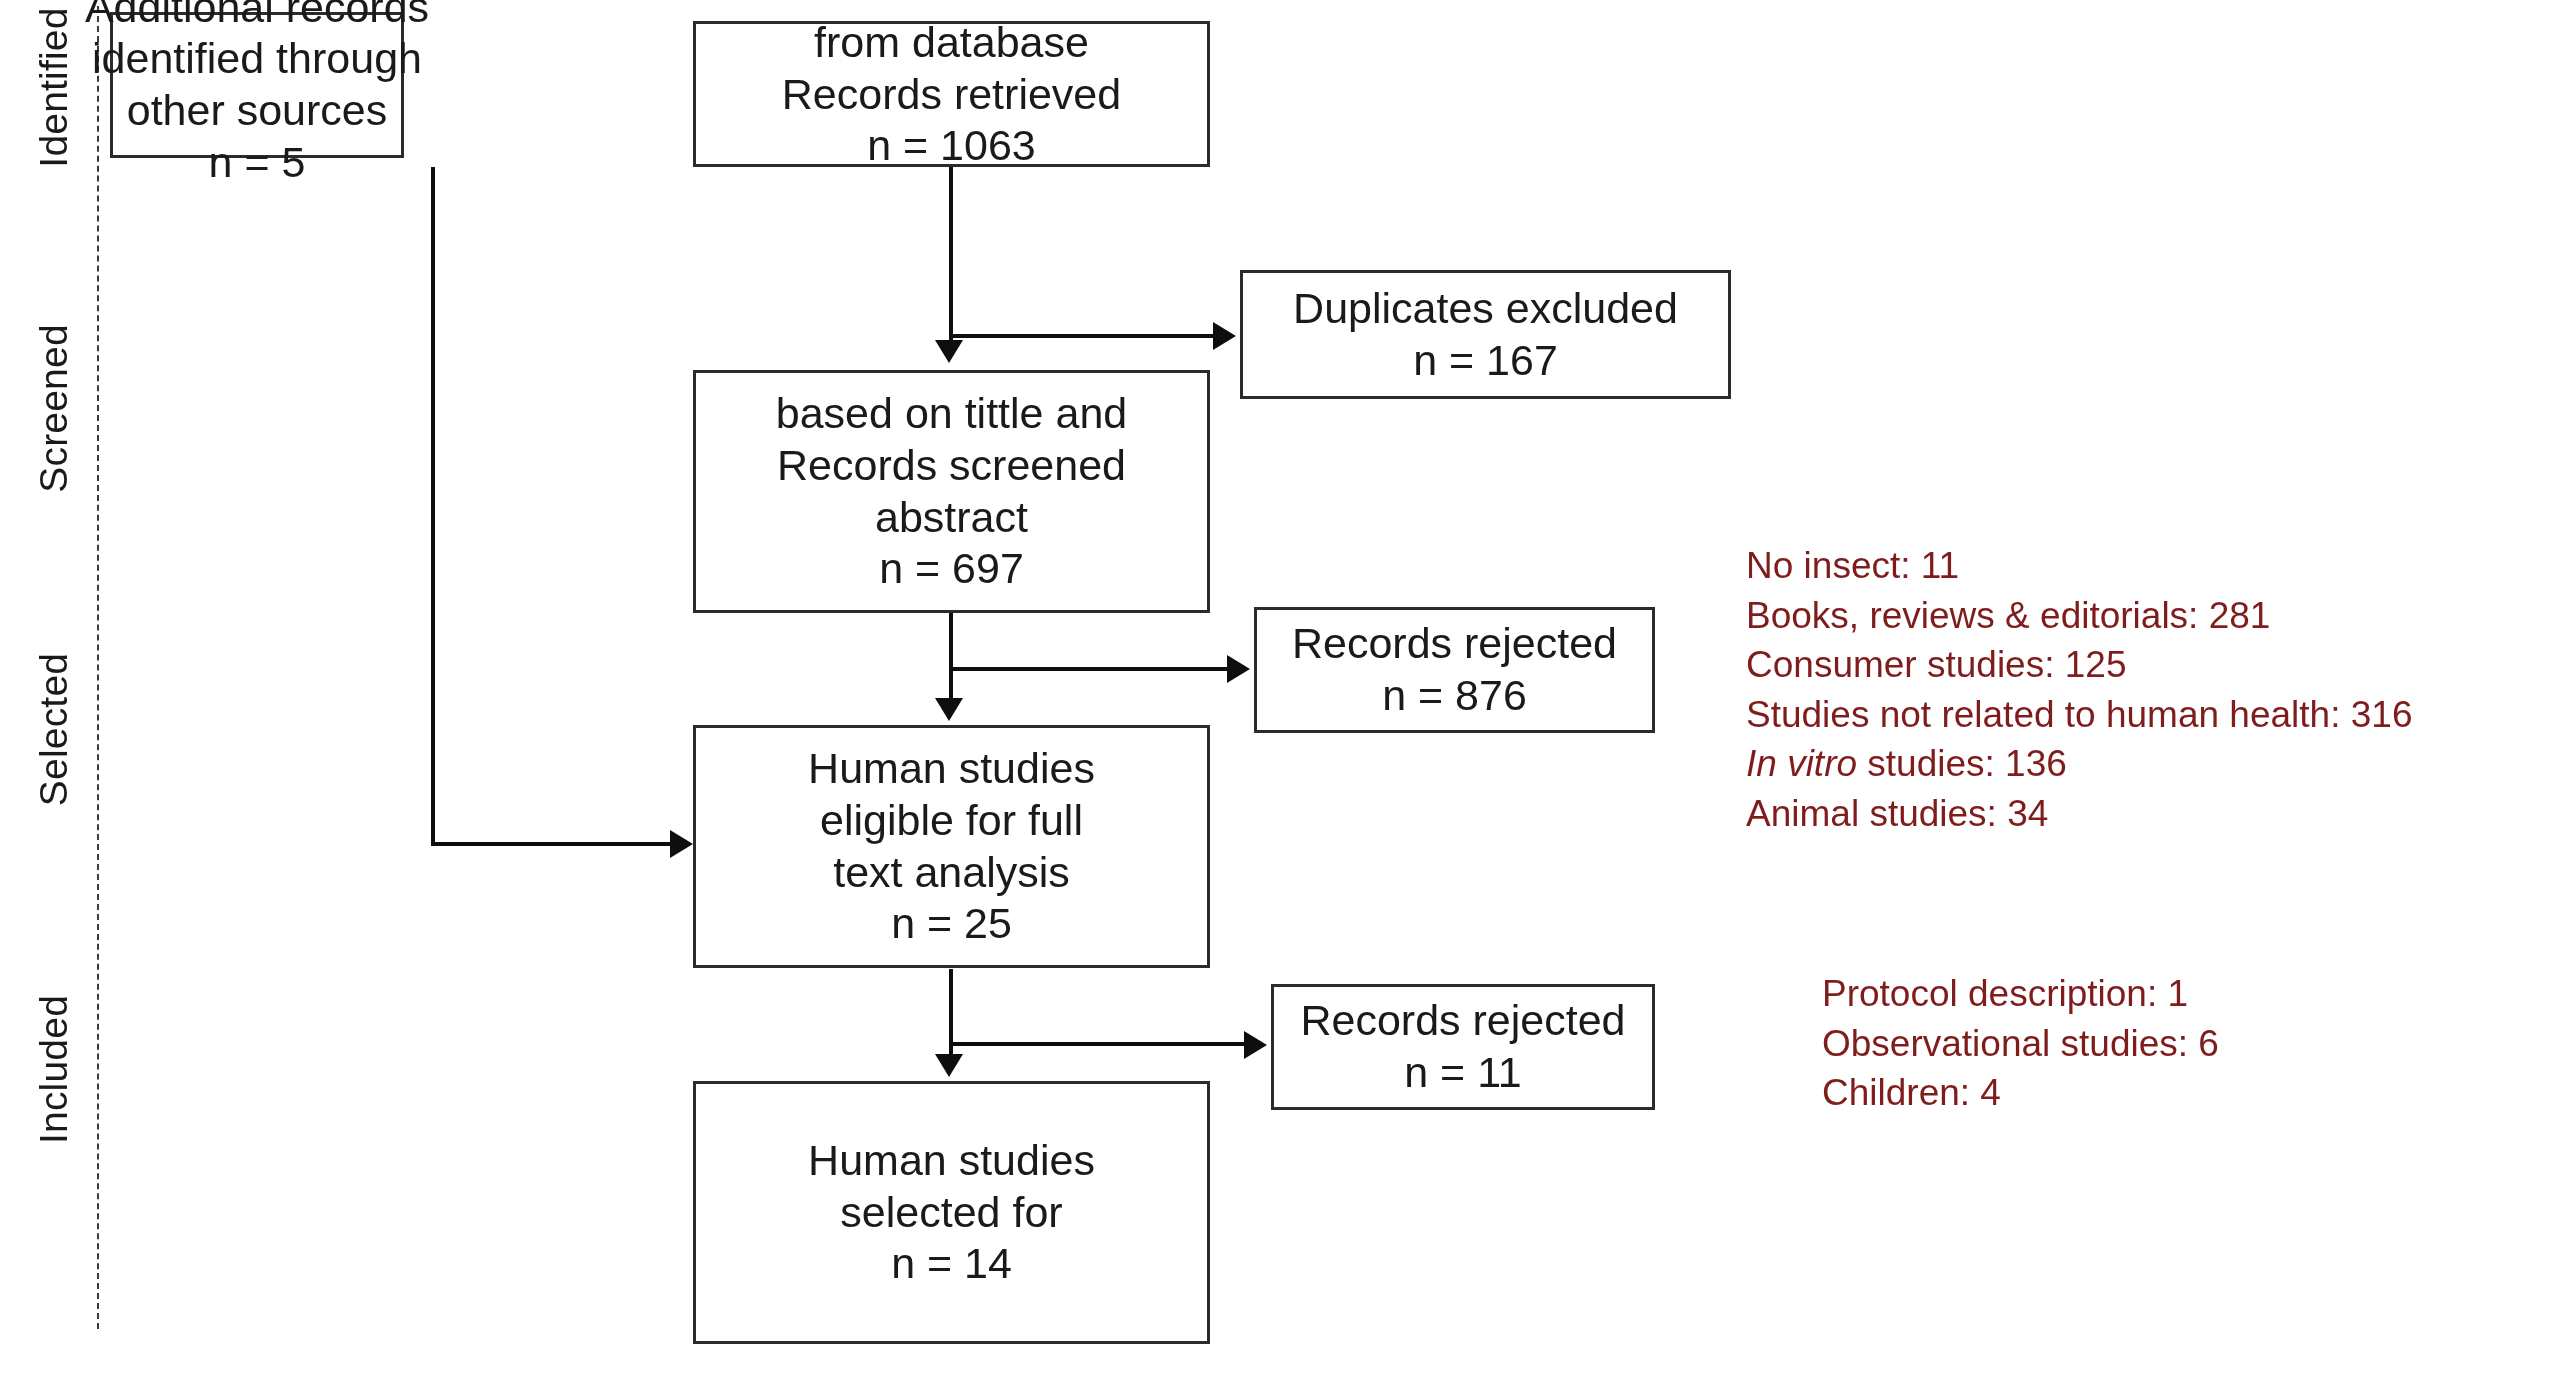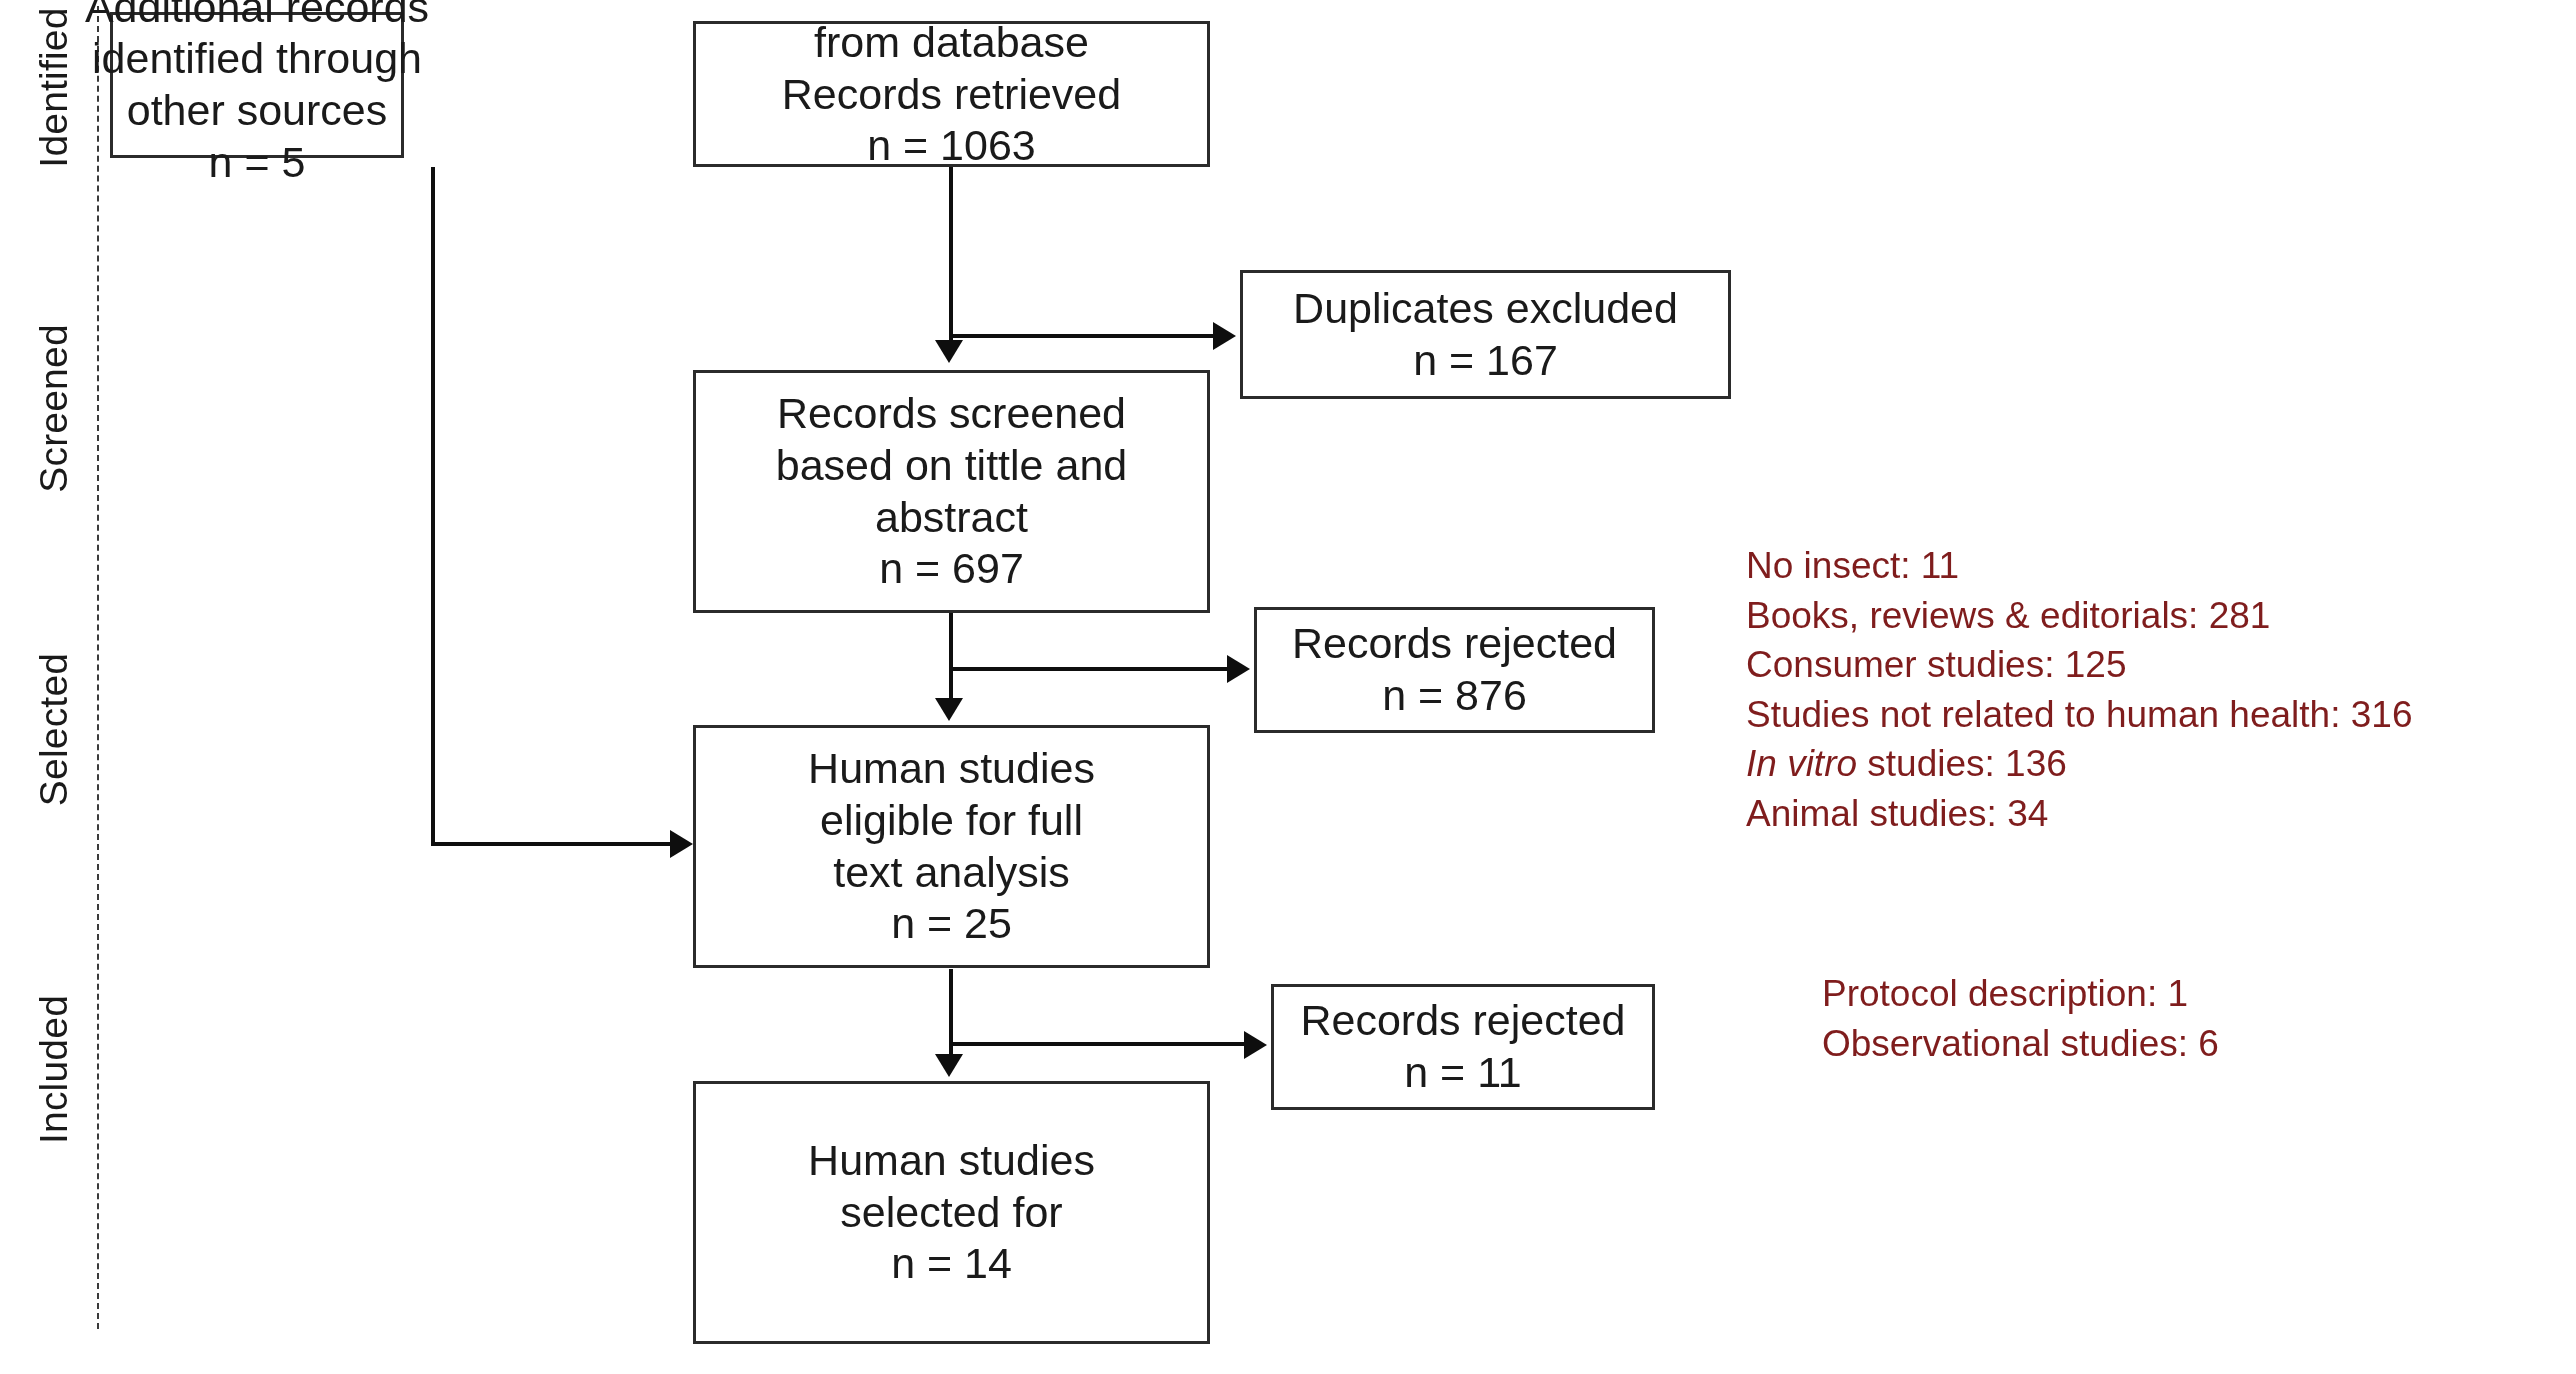--- a/index.html
+++ b/index.html
@@ -122,22 +122,22 @@
     <span class="line">Records retrieved</span>
     <span class="line">n = 1063</span>
   </div>
 
   <div class="box" style="left:1240px; top:270px; width:491px; height:129px;">
     <span class="line">Duplicates excluded</span>
     <span class="line">n = 167</span>
   </div>
 
   <div class="box" style="left:693px; top:370px; width:517px; height:243px;">
+    <span class="line">based on tittle and</span>
     <span class="line">Records screened</span>
-    <span class="line">based on tittle and</span>
     <span class="line">abstract</span>
     <span class="line">n = 697</span>
   </div>
 
   <div class="box" style="left:1254px; top:607px; width:401px; height:126px;">
     <span class="line">Records rejected</span>
     <span class="line">n = 876</span>
   </div>
 
   <div class="box" style="left:693px; top:725px; width:517px; height:243px;">
@@ -163,20 +163,21 @@
     <span class="item">Books, reviews &amp; editorials: 281</span>
     <span class="item">Consumer studies: 125</span>
     <span class="item">Studies not related to human health: 316</span>
     <span class="item"><em class="ital">In vitro</em><span> studies: 136</span></span>
     <span class="item">Animal studies: 34</span>
   </div>
 
   <div class="reasons" style="left:1822px; top:969px;">
     <span class="item">Protocol description: 1</span>
     <span class="item">Observational studies: 6</span>
+    <span class="item">Children: 4</span>
   </div>
 
   <div class="vline" style="left:431px; top:167px; height:678px;"></div>
   <div class="hline" style="left:431px; top:842px; width:243px;"></div>
   <div class="arrow-right" style="left:670px; top:830px;"></div>
 
   <div class="vline" style="left:949px; top:167px; height:175px;"></div>
   <div class="arrow-down" style="left:935px; top:340px;"></div>
 
   <div class="hline" style="left:949px; top:334px; width:267px;"></div>

